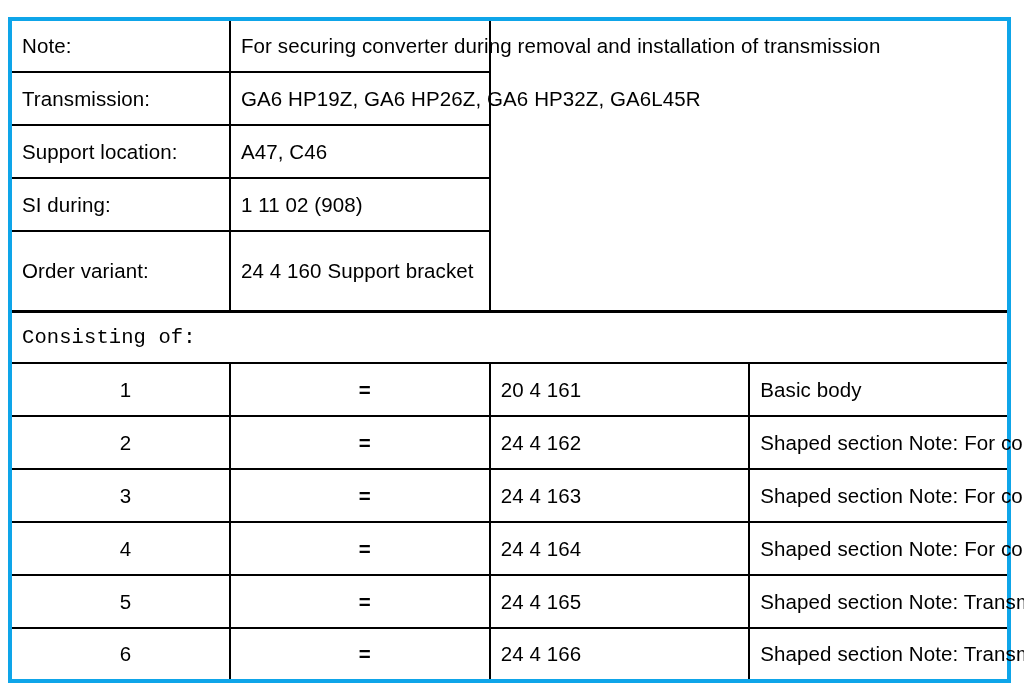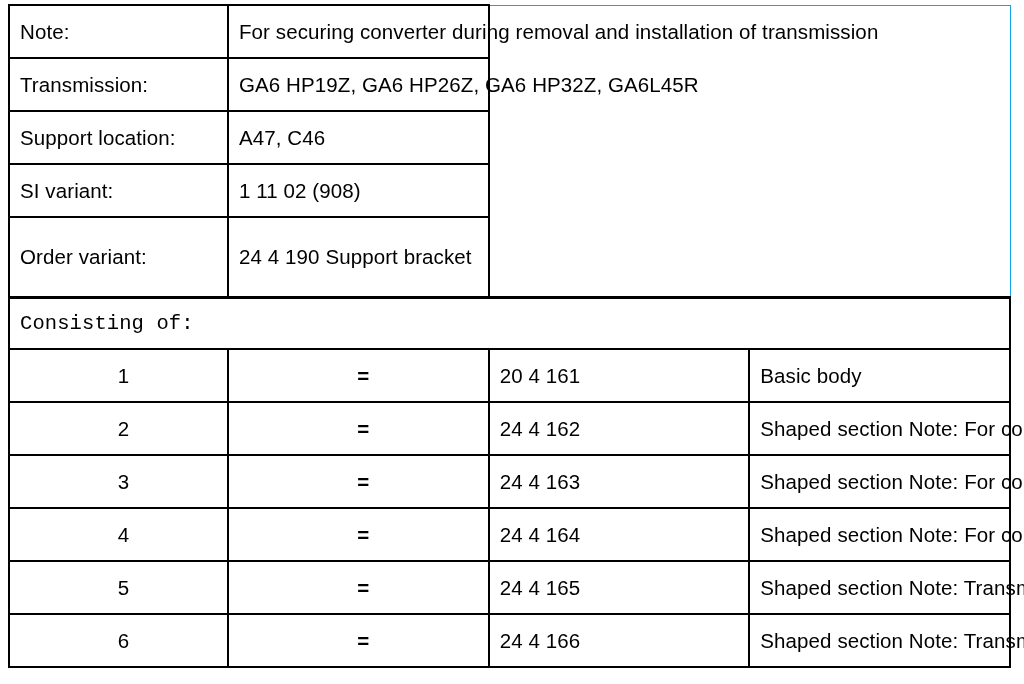--- a/index.html
+++ b/index.html
@@ -19,26 +19,26 @@
     position: relative;
     width: 1024px;
     height: 684px;
     background: #ffffff;
   }
 
   
   .tool-table {
     position: absolute;
     left: 8px;
-    top: 4px;
+    top: 17px;
     width: 1003px;
     border-collapse: collapse;
     table-layout: fixed;
     background: #ffffff;
-    border: 1px solid #0ea5e9;
+    border: 4px solid #0ea5e9;
   }
   .tool-table td {
     border: 2px solid #000000;
     padding: 0 0 0 10px;
     font-size: 20.5px;
     line-height: 1.32;
     vertical-align: middle;
     color: #000000;
     letter-spacing: 0.1px;
     white-space: nowrap;
@@ -92,27 +92,27 @@
         <td class="col-label">Transmission:</td>
         <td class="col-value">GA6 HP19Z, GA6 HP26Z, GA6 HP32Z, GA6L45R</td>
       </tr>
 
       <tr class="r-head">
         <td class="col-label">Support location:</td>
         <td class="col-value">A47, C46</td>
       </tr>
 
       <tr class="r-head">
-        <td class="col-label">SI variant:</td>
+        <td class="col-label">SI during:</td>
         <td class="col-value">1 11 02 (908)</td>
       </tr>
 
       <tr class="r-multi">
         <td class="col-label">Order variant:</td>
-        <td class="col-value multiline">24 4 190
+        <td class="col-value multiline">24 4 160
 Support bracket</td>
       </tr>
 
       <tr class="r-section sep-top">
         <td class="col-span-all" colspan="4">Consisting of:</td>
       </tr>
 
       <tr class="r-item">
         <td class="col-idx">1</td>
         <td class="col-eq eq-sign">=</td>

